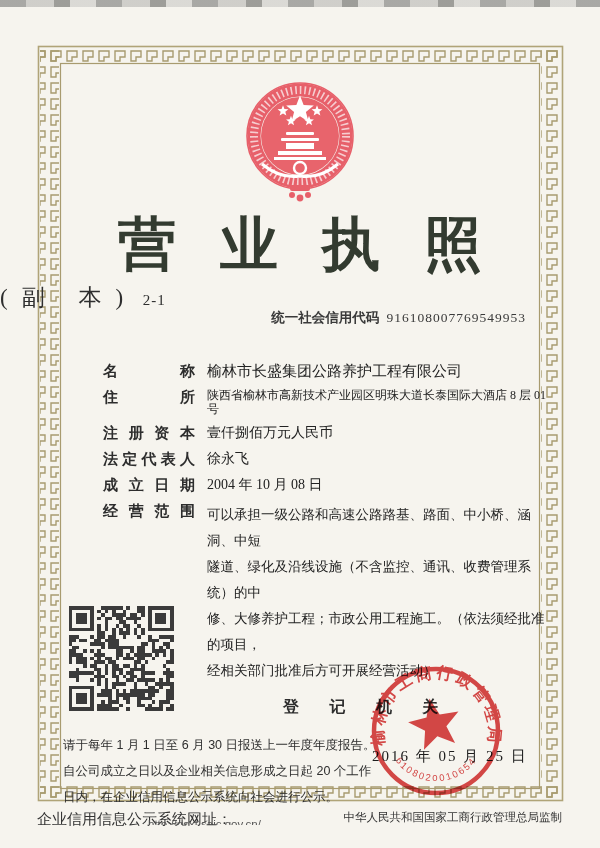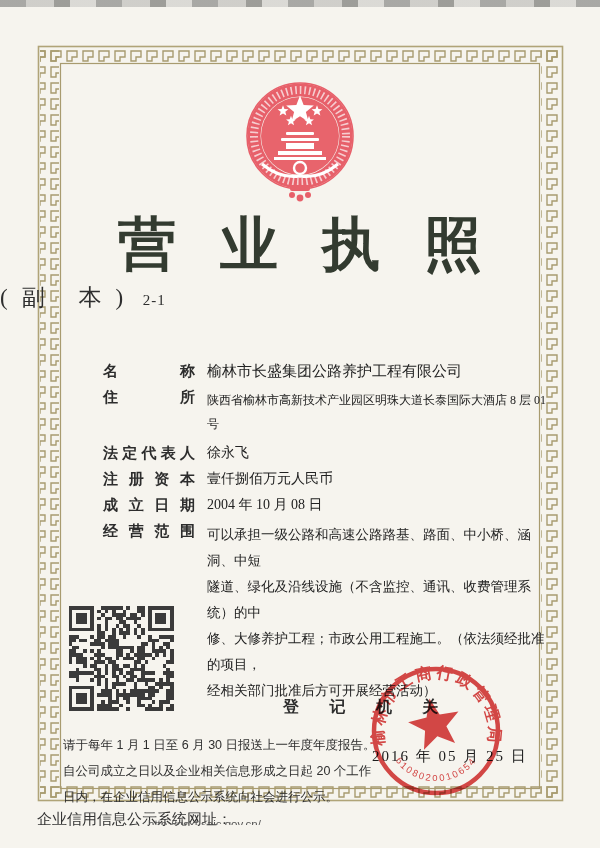--- a/index.html
+++ b/index.html
@@ -22,21 +22,21 @@
   .credit-line .cl-code{font-family:"Liberation Serif",serif;letter-spacing:1px;margin-left:4px;}
   
   .fields{position:absolute;left:95px;top:362px;width:450px;margin-left:8px;}
   .frow{margin-bottom:7px;display:flex;align-items:flex-start;line-height:18px;}
   .flabel{flex:0 0 92px;margin-right:12px;text-align:justify;text-align-last:justify;
           font-family:"Liberation Sans",sans-serif;font-weight:600;font-size:15px;color:#2d2d2d;}
   .fvalue{font-size:14px;color:#222;}
   .row-name .fvalue{font-size:15px;}
   .row-type{margin-bottom:4px;}
   .row-addr{margin-bottom:11px;}
-  .row-addr .fvalue{font-size:12px;line-height:24px;}
+  .row-addr .fvalue{font-size:12px;line-height:14px;}
   .row-scope .fvalue{font-size:13.5px;line-height:26px;}
   .frow{margin-bottom:8px;}
   .row-legal,.row-capital,.row-established,.row-term{margin-bottom:8px;}
   
   .qr{position:absolute;left:68px;top:606px;}
   
   .reg-label{position:absolute;left:283px;top:697px;font-family:"Liberation Sans",sans-serif;
              font-weight:600;font-size:16px;letter-spacing:13px;color:#2d2d2d;white-space:nowrap;}
   .reg-date{position:absolute;left:372px;top:747px;font-size:15px;color:#1d1d1d;letter-spacing:2px;z-index:2;}
   .seal{position:absolute;left:350px;top:646px;mix-blend-mode:multiply;z-index:3;}
@@ -103,37 +103,41 @@
     <span>业</span>
     <span>执</span>
     <span>照</span>
   </div>
 
   <div class="subtitle">
     <span class="paren-gap">(副  本)</span>
     <span class="copyno">2-1</span>
   </div>
 
+  <div class="credit-line">
+    <span class="cl-label">统一社会信用代码</span>
+    <span class="cl-code">916108007769549953</span>
+  </div>
 
   <div class="fields">
     <div class="frow row-name">
       <span class="flabel">名称</span>
       <span class="fvalue">榆林市长盛集团公路养护工程有限公司</span>
     </div>
     <div class="frow row-addr">
       <span class="flabel">住所</span>
       <span class="fvalue">陕西省榆林市高新技术产业园区明珠大道长泰国际大酒店 8 层 01 号</span>
     </div>
+    <div class="frow row-capital">
+      <span class="flabel">注册资本</span>
+      <span class="fvalue">壹仟捌佰万元人民币</span>
+    </div>
     <div class="frow row-legal">
       <span class="flabel">法定代表人</span>
       <span class="fvalue">徐永飞</span>
-    </div>
-    <div class="frow row-capital">
-      <span class="flabel">注册资本</span>
-      <span class="fvalue">壹仟捌佰万元人民币</span>
     </div>
     <div class="frow row-established">
       <span class="flabel">成立日期</span>
       <span class="fvalue">2004 年 10 月 08 日</span>
     </div>
     <div class="frow row-scope">
       <span class="flabel">经营范围</span>
       <span class="fvalue">
         <div>可以承担一级公路和高速公路路基、路面、中小桥、涵洞、中短</div>
         <div>隧道、绿化及沿线设施（不含监控、通讯、收费管理系统）的中</div>
@@ -520,14 +524,15 @@
         <textPath href="#sealTopArc" startOffset="50%" text-anchor="middle">榆林市工商行政管理局</textPath>
       </text>
       <text font-family="Liberation Sans, sans-serif" font-size="9.5" fill="#d83c3c" letter-spacing="2">
         <textPath href="#sealBottomArc" startOffset="50%" text-anchor="middle">6108020010654</textPath>
       </text>
     </g>
   </svg>
 
   <div class="footer-left">企业信用信息公示系统网址：</div>
   <div class="footer-url">http://gsxt.saic.gov.cn/</div>
+  <div class="footer-right">中华人民共和国国家工商行政管理总局监制</div>
 
 </div>
 
 </body></html>

